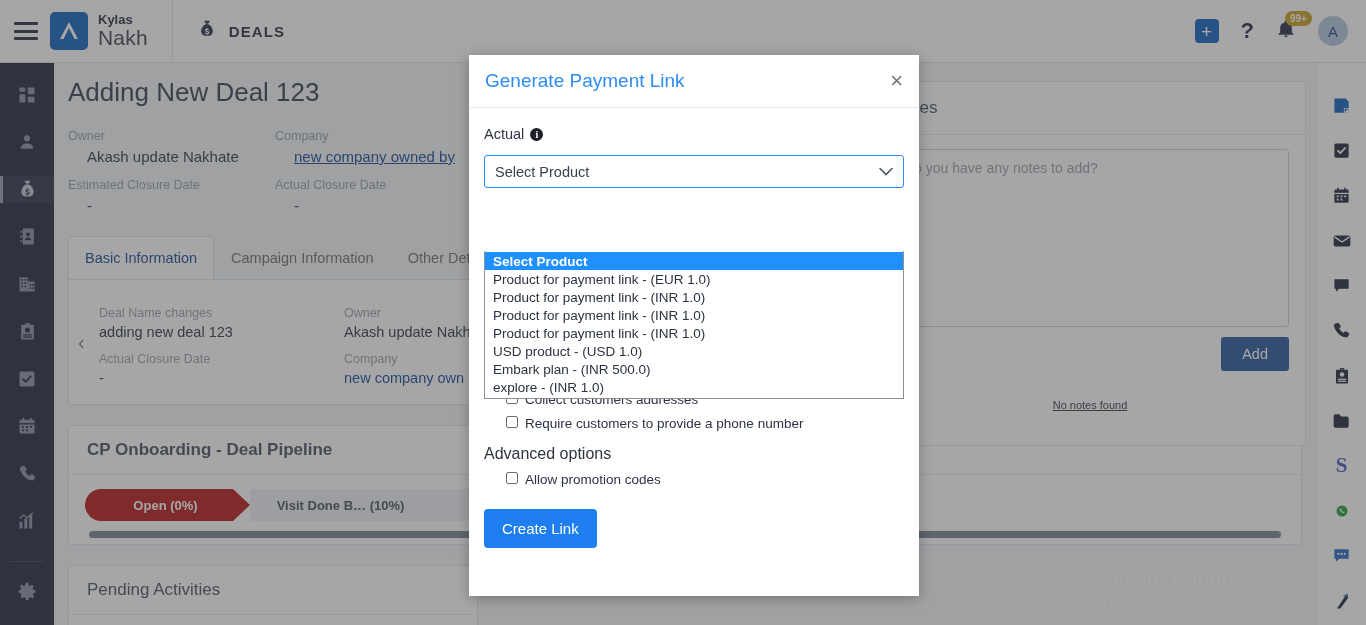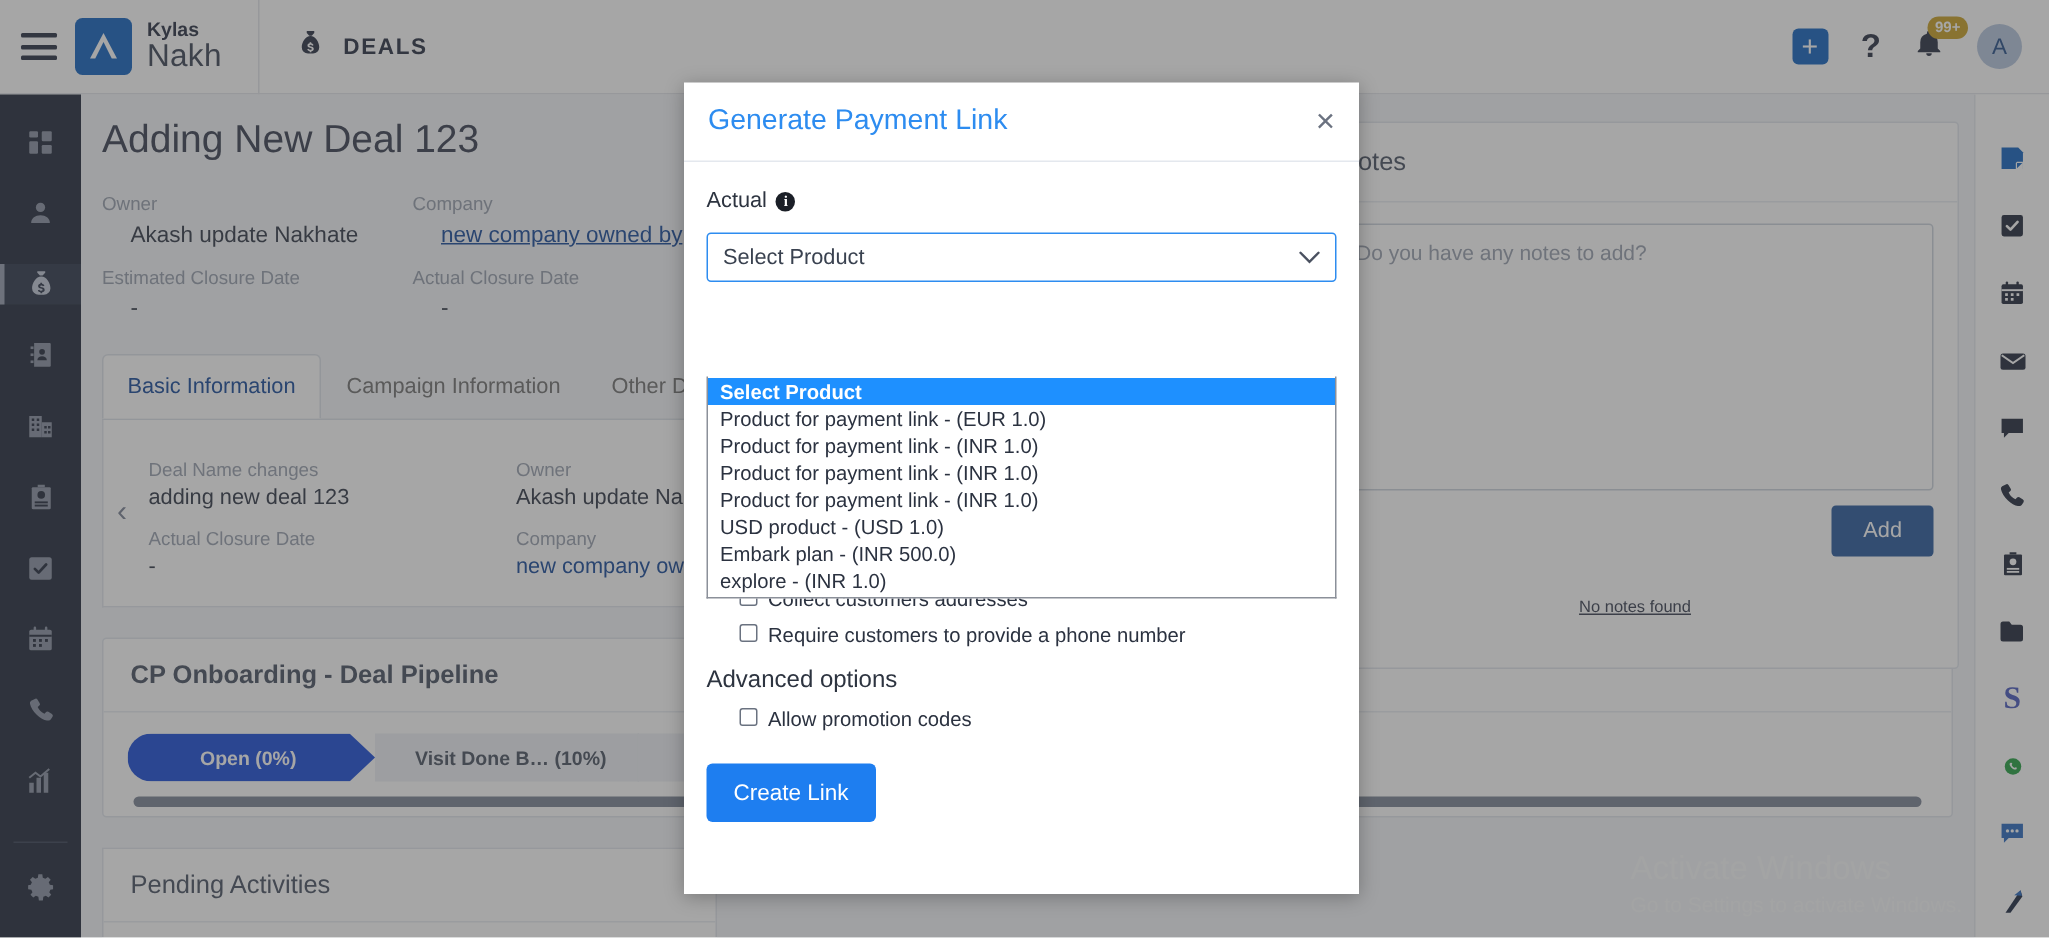--- a/index.html
+++ b/index.html
@@ -101,21 +101,21 @@
   .panel-head { padding: 14px 18px; font-size: 17px; color: #4b5465; border-bottom: 1px solid #e9edf2; }
 
   .pipeline { padding: 14px 16px 6px; position: relative; }
   .stages { display: flex; align-items: center; height: 32px; }
   .stage {
     height: 32px; display: flex; align-items: center; justify-content: center;
     font-size: 13px; color: #4d5564; padding: 0 14px 0 20px; position: relative;
     background: #eef1f6;
   }
   .stage.first {
-    background: #1d4ed8; color: #ffffff; border-radius: 16px 0 0 16px;
+    background: #b91c1c; color: #ffffff; border-radius: 16px 0 0 16px;
     width: 165px; padding-left: 10px;
     clip-path: polygon(0 0, calc(100% - 17px) 0, 100% 50%, calc(100% - 17px) 100%, 0 100%);
   }
   .stage.other::after {
     content: ""; position: absolute; right: -1px; top: 0; bottom: 0; width: 1px; background: #dfe4eb;
   }
   .scroll-h { height: 7px; background: #7d8596; border-radius: 4px; margin: 10px 4px 0; }
 
   
   .lower { display: flex; margin: 20px 14px 0; gap: 16px; }
@@ -135,21 +135,21 @@
   .watermark { position: absolute; right: 58px; bottom: 14px; text-align: left;
     color: rgba(255,255,255,0.55); pointer-events: none; }
   .watermark .w1 { font-size: 22px; }
   .watermark .w2 { font-size: 14px; margin-top: 3px; }
 
   
   .dim { position: absolute; inset: 0; background: rgba(60,60,60,0.46); z-index: 40; }
 
   
   .modal {
-    position: absolute; left: 456px; top: 55px; width: 450px; height: 541px;
+    position: absolute; left: 469px; top: 55px; width: 450px; height: 541px;
     background: #ffffff; z-index: 60; box-shadow: 0 2px 12px rgba(0,0,0,.28);
     display: flex; flex-direction: column;
   }
   .modal-head {
     height: 53px; border-bottom: 1px solid #e4e8ee; display: flex; align-items: center;
     padding: 0 16px; flex: none;
   }
   .modal-title { font-size: 19px; color: #2d8cf0; }
   .modal-close { margin-left: auto; font-size: 22px; color: #6b7280; cursor: pointer; line-height: 1; }
   .modal-body { padding: 18px 15px 0; position: relative; flex: 1; }

